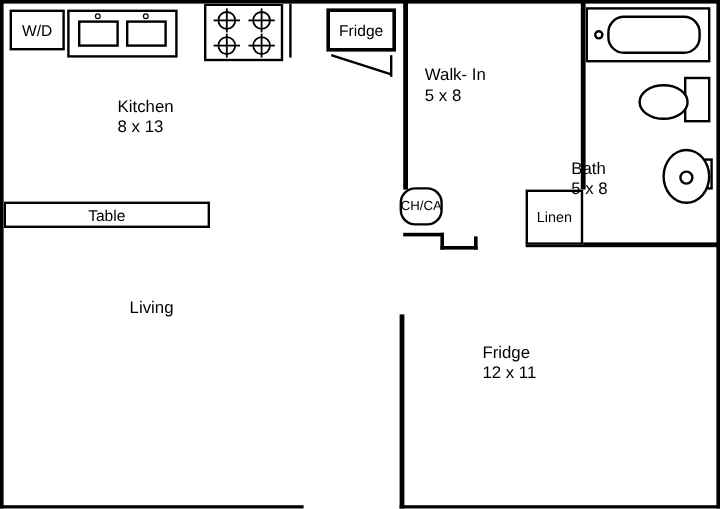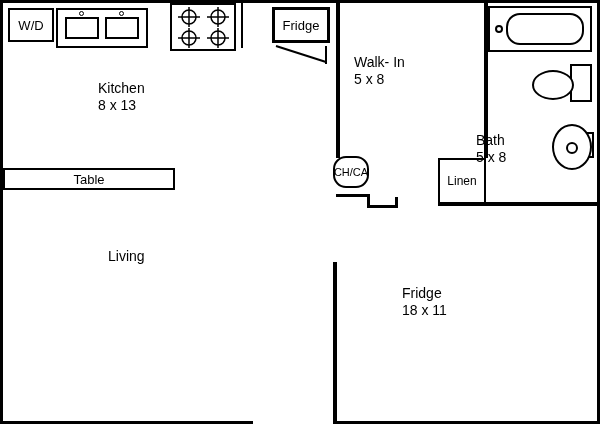--- a/index.html
+++ b/index.html
@@ -114,16 +114,16 @@
     <span>Bath</span>
     <span>5 x 8</span>
   </div>
 
   <div class="label" style="left:108px;top:248px;width:140px;">
     <span>Living</span>
   </div>
 
   <div class="label" style="left:402px;top:285px;width:140px;">
     <span>Fridge</span>
-    <span>18 x 11</span>
+    <span>12 x 11</span>
   </div>
 
 </div>
 
 </body></html>

